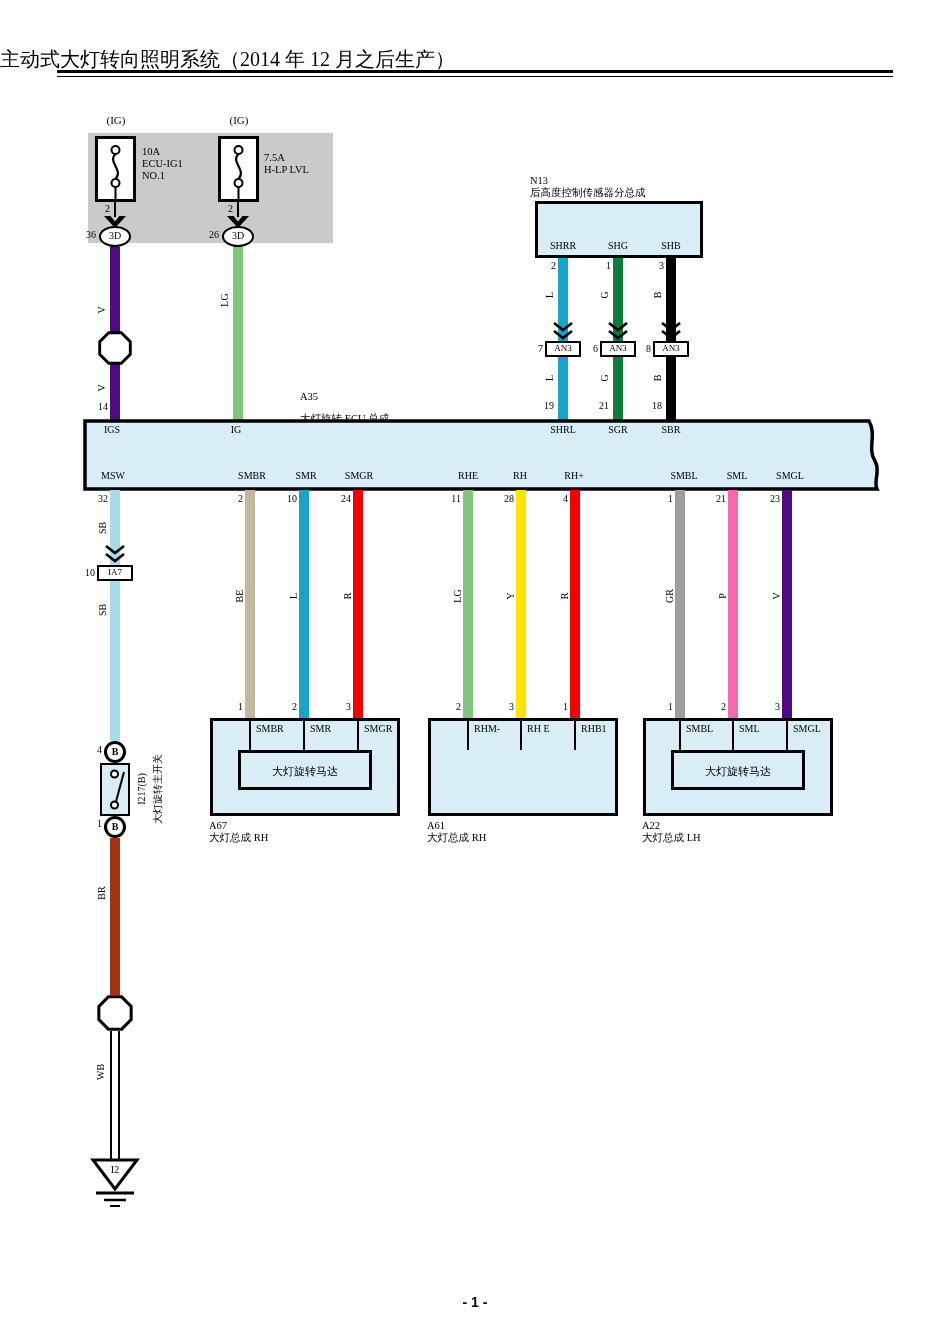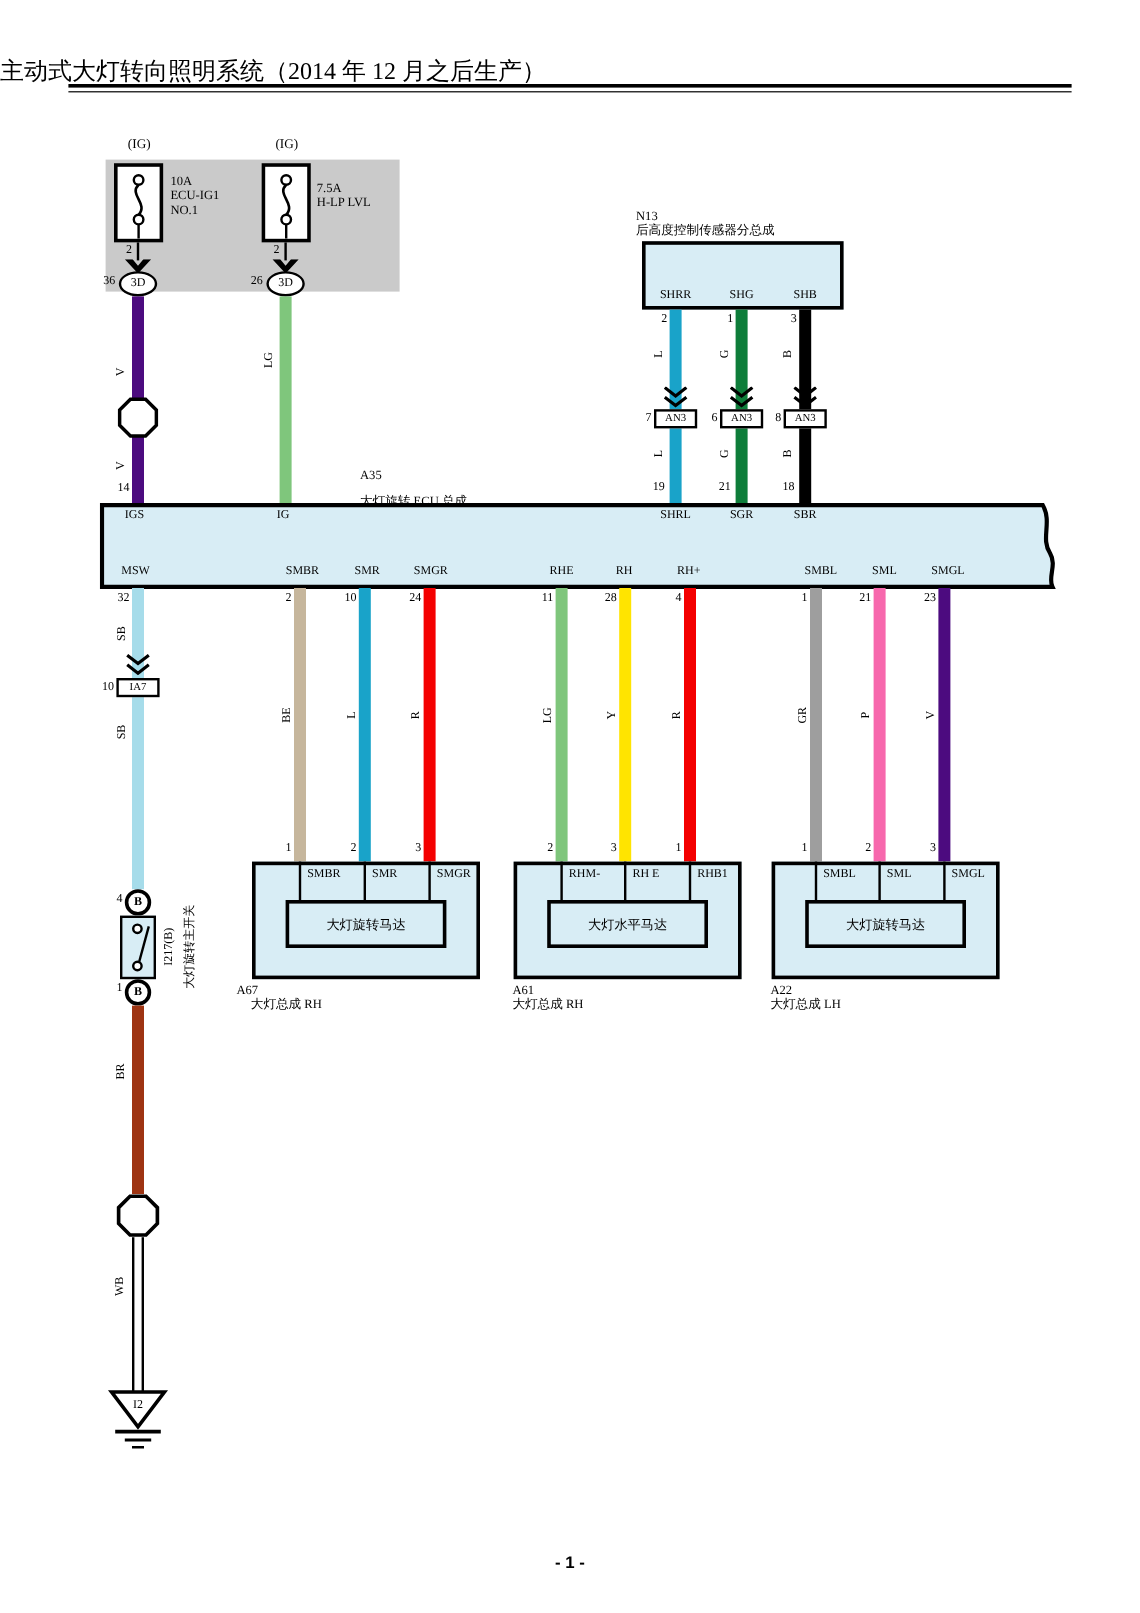--- a/index.html
+++ b/index.html
@@ -243,31 +243,30 @@
   <div class="pn" style="left:762px;top:701px;">3</div>
 
   <div class="bluebox" style="left:210px;top:718px;width:190px;height:98px;"></div>
   <div class="pinline" style="left:249px;top:718px;"></div>
   <div class="pinline" style="left:303px;top:718px;"></div>
   <div class="pinline" style="left:357px;top:718px;"></div>
   <div class="lbl" style="left:256px;top:723px;font-size:10px;">SMBR</div>
   <div class="lbl" style="left:310px;top:723px;font-size:10px;">SMR</div>
   <div class="lbl" style="left:364px;top:723px;font-size:10px;">SMGR</div>
   <div class="motorbox" style="left:238px;top:750px;">大灯旋转马达</div>
-  <div class="lbl" style="left:197px;top:820px;font-family:Liberation Serif, serif;">A67</div>
+  <div class="lbl" style="left:209px;top:820px;font-family:Liberation Serif, serif;">A67</div>
   <div class="lbl" style="left:209px;top:832px;">大灯总成 RH</div>
 
   <div class="bluebox" style="left:428px;top:718px;width:190px;height:98px;"></div>
   <div class="pinline" style="left:467px;top:718px;"></div>
   <div class="pinline" style="left:520px;top:718px;"></div>
   <div class="pinline" style="left:574px;top:718px;"></div>
   <div class="lbl" style="left:474px;top:723px;font-size:10px;">RHM-</div>
   <div class="lbl" style="left:527px;top:723px;font-size:10px;">RH E</div>
   <div class="lbl" style="left:581px;top:723px;font-size:10px;">RHB1</div>
-  <div class="motorbox" style="left:456px;top:750px;">大灯水平马达</div>
   <div class="lbl" style="left:427px;top:820px;">A61</div>
   <div class="lbl" style="left:427px;top:832px;">大灯总成 RH</div>
 
   <div class="bluebox" style="left:643px;top:718px;width:190px;height:98px;"></div>
   <div class="pinline" style="left:679px;top:718px;"></div>
   <div class="pinline" style="left:732px;top:718px;"></div>
   <div class="pinline" style="left:786px;top:718px;"></div>
   <div class="lbl" style="left:686px;top:723px;font-size:10px;">SMBL</div>
   <div class="lbl" style="left:739px;top:723px;font-size:10px;">SML</div>
   <div class="lbl" style="left:793px;top:723px;font-size:10px;">SMGL</div>

